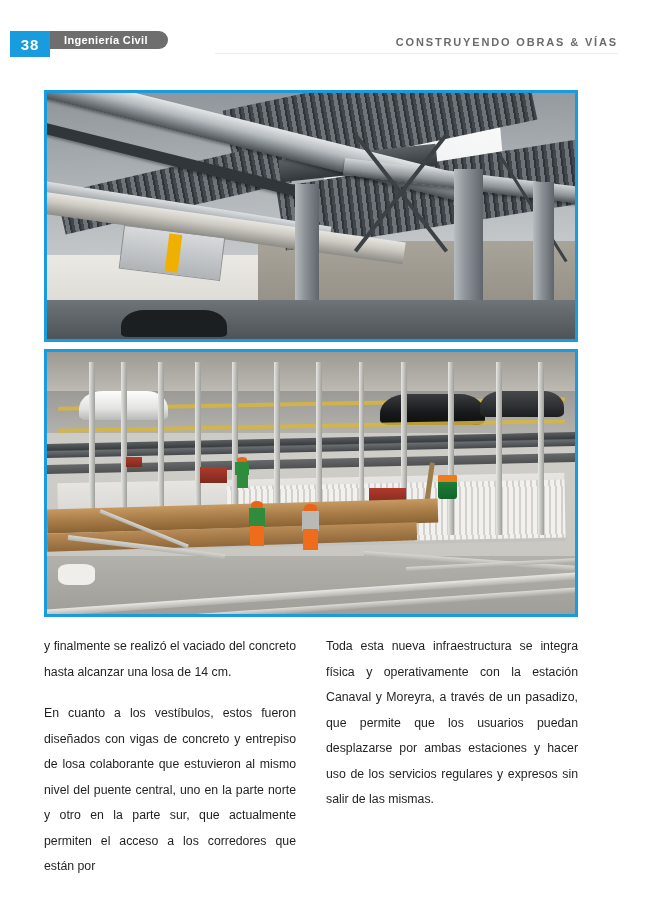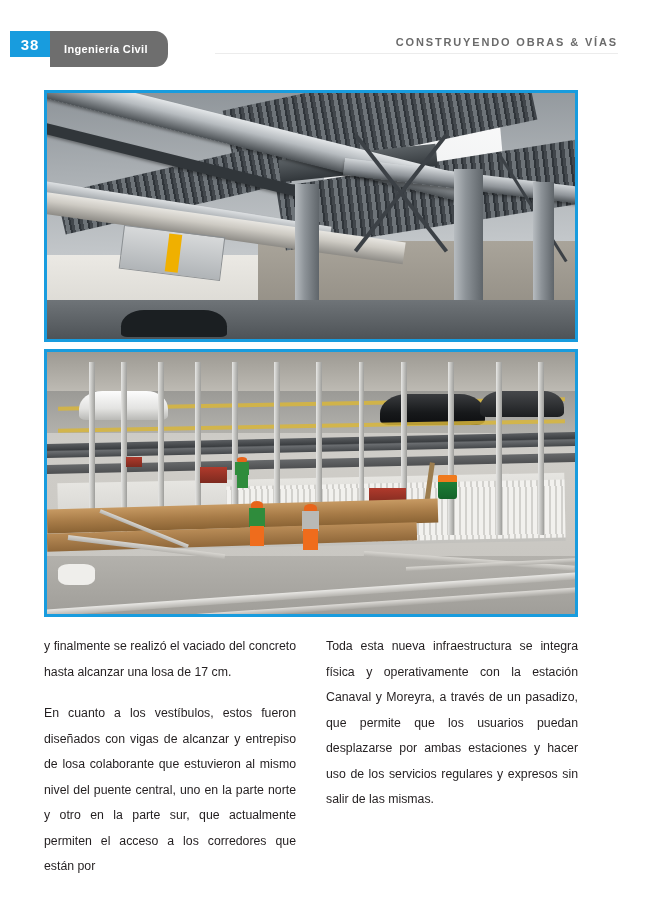--- a/index.html
+++ b/index.html
@@ -42,21 +42,21 @@
     font-weight: bold;
     letter-spacing: 0.8px;
     display: flex;
     align-items: center;
     justify-content: center;
   }
   .section-tab {
     position: absolute;
     left: 50px;
     top: 0;
-    height: 36px;
+    height: 18px;
     padding: 0 20px 0 14px;
     background: #6e6e6e;
     color: #ffffff;
     font-size: 11px;
     font-weight: bold;
     letter-spacing: 0.35px;
     display: flex;
     align-items: center;
     border-top-right-radius: 13px;
     border-bottom-right-radius: 13px;
@@ -571,21 +571,21 @@
       <div class="b-lumber b-lumber-2"></div>
       <div class="b-lumber b-lumber-3"></div>
       <div class="b-rail"></div>
       <div class="b-rail-2"></div>
       <div class="b-bag"></div>
     </div>
   </div>
 
   <div class="columns">
     <div class="col">
-      <p>y finalmente se realizó el vaciado del concreto hasta alcanzar una losa de 17 cm.</p>
-      <p>En cuanto a los vestíbulos, estos fueron diseñados con vigas de alcanzar y entrepiso de losa colaborante que estuvieron al mismo nivel del puente central, uno en la parte norte y otro en la parte sur, que actualmente permiten el acceso a los corredores que están por</p>
+      <p>y finalmente se realizó el vaciado del concreto hasta alcanzar una losa de 14 cm.</p>
+      <p>En cuanto a los vestíbulos, estos fueron diseñados con vigas de concreto y entrepiso de losa colaborante que estuvieron al mismo nivel del puente central, uno en la parte norte y otro en la parte sur, que actualmente permiten el acceso a los corredores que están por</p>
     </div>
     <div class="col">
       <p>Toda esta nueva infraestructura se integra física y operativamente con la estación Canaval y Moreyra, a través de un pasadizo, que permite que los usuarios puedan desplazarse por ambas estaciones y hacer uso de los servicios regulares y expresos sin salir de las mismas.</p>
     </div>
   </div>
 
 </div>
 
 </body></html>

